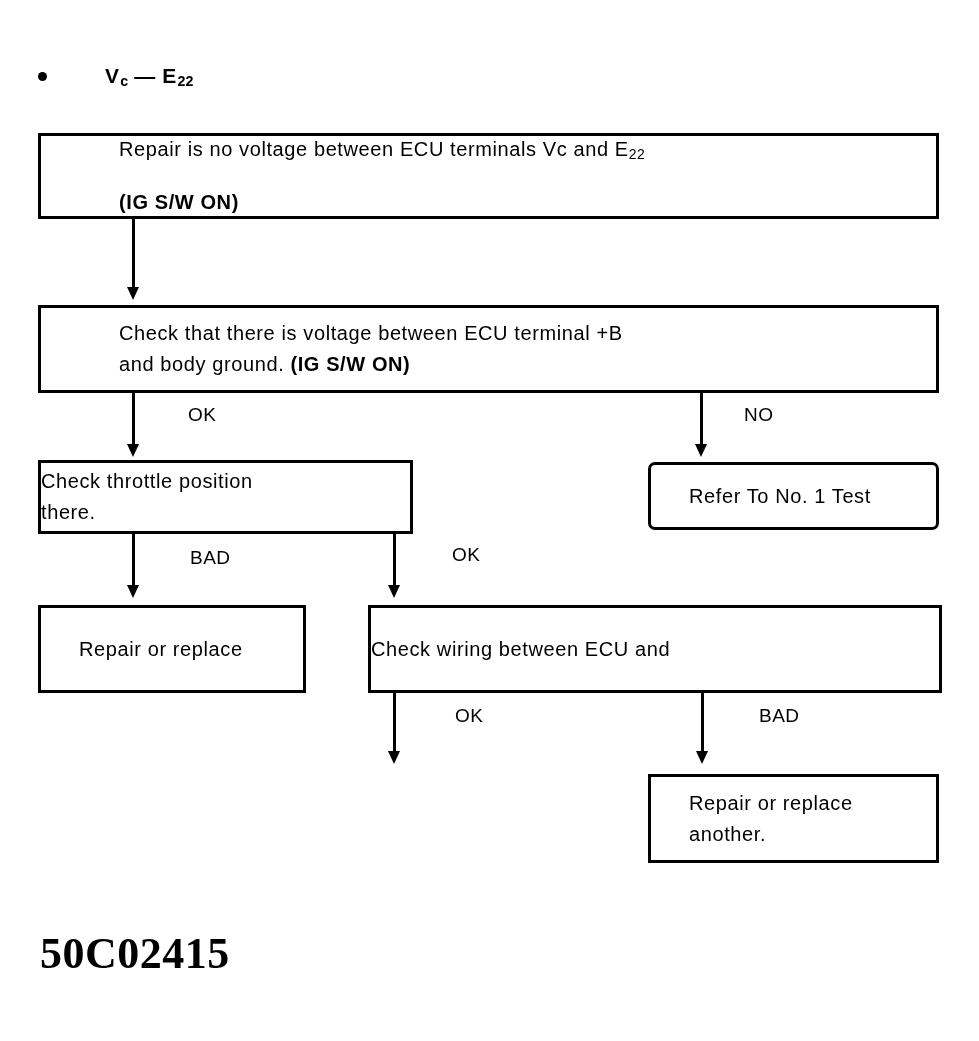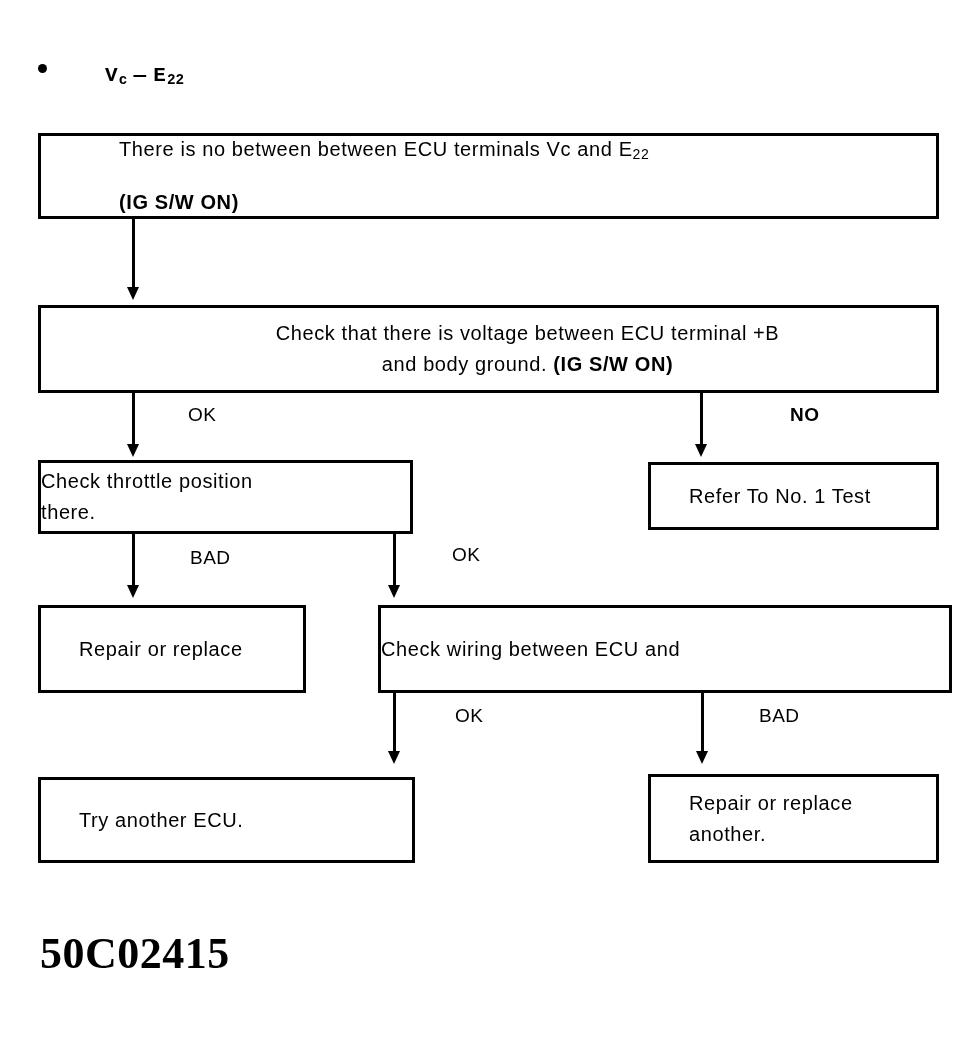--- a/index.html
+++ b/index.html
@@ -22,22 +22,21 @@
     width: 979px;
     height: 1041px;
   }
 
   
   .bullet-row {
     position: absolute;
     left: 38px;
     top: 64px;
     display: flex;
-    align-items: flex-start;
-    font-family: Liberation Mono, monospace;
+    align-items: center;
   }
   .bullet-dot {
     width: 9px;
     height: 9px;
     background: #000;
     border-radius: 50%;
     display: inline-block;
     margin-right: 58px;
   }
   .bullet-text {
@@ -121,76 +120,73 @@
 <body>
 
 <div id="canvas">
 
   <div class="bullet-row">
     <span class="bullet-dot"></span>
     <span class="bullet-text"><span>V</span><sub>c</sub><span class="dash">—</span><span>E</span><sub>22</sub></span>
   </div>
 
   <div class="node pad-lg" style="left:38px; top:133px; width:901px; height:86px;">
-    <div class="line"><span>There is no between between ECU terminals Vc and E</span><span class="sub-sm">22</span></div>
+    <div class="line"><span>Repair is no voltage between ECU terminals Vc and E</span><span class="sub-sm">22</span></div>
     <div class="line bold">(IG S/W ON)</div>
   </div>
 
   <div class="vline" style="left:132px; top:219px; height:72px;"></div>
   <div class="arrowhead" style="left:127px; top:287px;"></div>
 
-  <div class="node pad-lg" style="left:38px; top:305px; width:901px; height:88px;align-items:center;">
+  <div class="node pad-lg" style="left:38px; top:305px; width:901px; height:88px;">
     <div class="line">Check that there is voltage between ECU terminal  +B</div>
     <div class="line"><span>and body ground. </span><span class="bold">(IG S/W ON)</span></div>
   </div>
 
   <div class="vline" style="left:132px; top:393px; height:55px;"></div>
   <div class="arrowhead" style="left:127px; top:444px;"></div>
   <div class="edge-label" style="left:148px; top:404px;">OK</div>
 
   <div class="vline" style="left:700px; top:393px; height:55px;"></div>
   <div class="arrowhead" style="left:695px; top:444px;"></div>
-  <div class="edge-label" style="left:750px; top:404px;font-weight:bold;">NO</div>
+  <div class="edge-label" style="left:704px; top:404px;">NO</div>
 
   <div class="node pad-md" style="left:38px; top:460px; width:375px; height:74px;">
     <div class="line">Check throttle position</div>
     <div class="line">there.</div>
   </div>
 
-  <div class="node pad-sm" style="left:648px; top:462px; width:291px; height:68px;">
+  <div class="node pad-sm" style="left:648px; top:462px; width:291px; height:68px;border-radius:7px;">
     <div class="line">Refer To No. 1 Test</div>
   </div>
 
   <div class="vline" style="left:132px; top:534px; height:55px;"></div>
   <div class="arrowhead" style="left:127px; top:585px;"></div>
   <div class="edge-label" style="left:150px; top:547px;">BAD</div>
 
   <div class="vline" style="left:393px; top:534px; height:55px;"></div>
   <div class="arrowhead" style="left:388px; top:585px;"></div>
   <div class="edge-label" style="left:412px; top:544px;">OK</div>
 
   <div class="node pad-sm" style="left:38px; top:605px; width:268px; height:88px;">
     <div class="line">Repair or replace</div>
   </div>
 
-  <div class="node pad-md" style="left:378px; top:605px; width:574px; height:88px;">
+  <div class="node pad-md" style="left:368px; top:605px; width:574px; height:88px;">
     <div class="line">Check wiring between ECU and</div>
   </div>
 
   <div class="vline" style="left:393px; top:693px; height:62px;"></div>
   <div class="arrowhead" style="left:388px; top:751px;"></div>
   <div class="edge-label" style="left:415px; top:705px;">OK</div>
 
   <div class="vline" style="left:701px; top:693px; height:62px;"></div>
   <div class="arrowhead" style="left:696px; top:751px;"></div>
   <div class="edge-label" style="left:719px; top:705px;">BAD</div>
 
-  <div class="node pad-sm" style="left:38px; top:777px; width:377px; height:86px;">
-    <div class="line">Try another ECU.</div>
-  </div>
 
   <div class="node pad-sm" style="left:648px; top:774px; width:291px; height:89px;">
     <div class="line">Repair or replace</div>
     <div class="line">another.</div>
   </div>
 
   <div class="caption">50C02415</div>
 
 </div>
 

